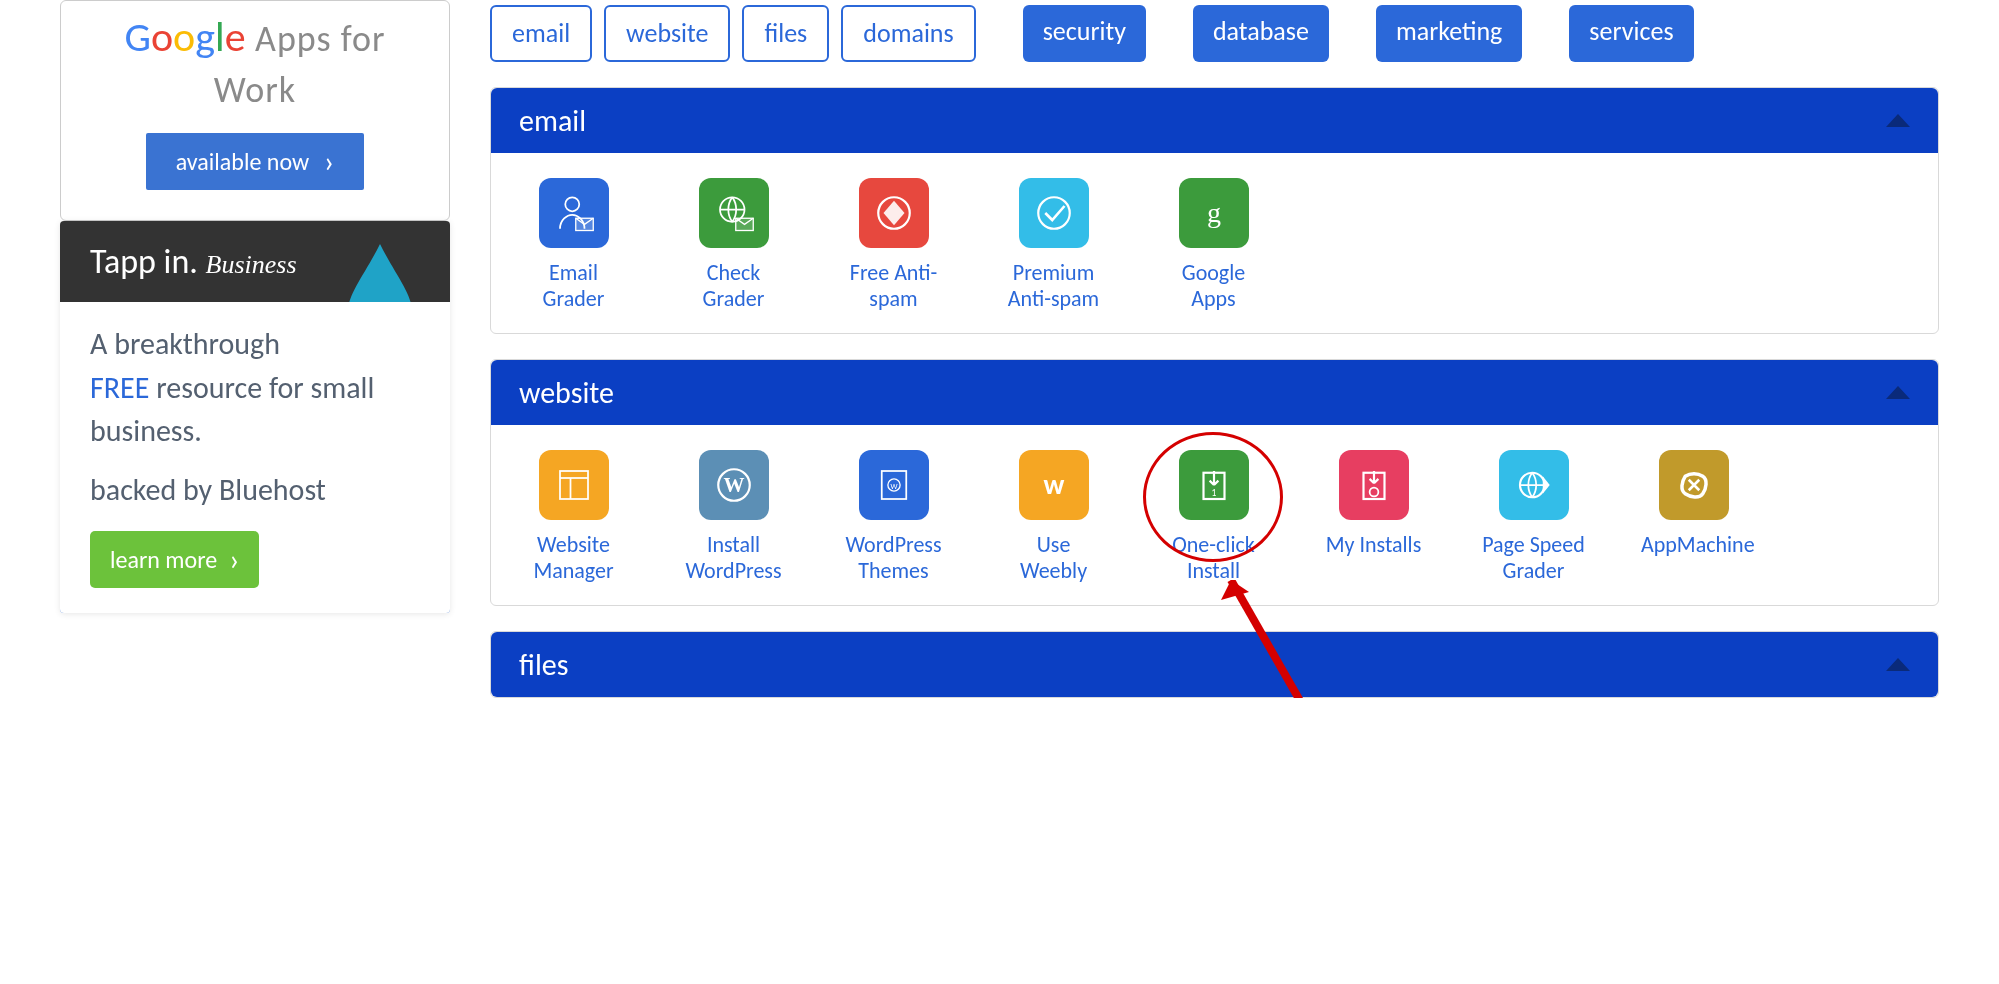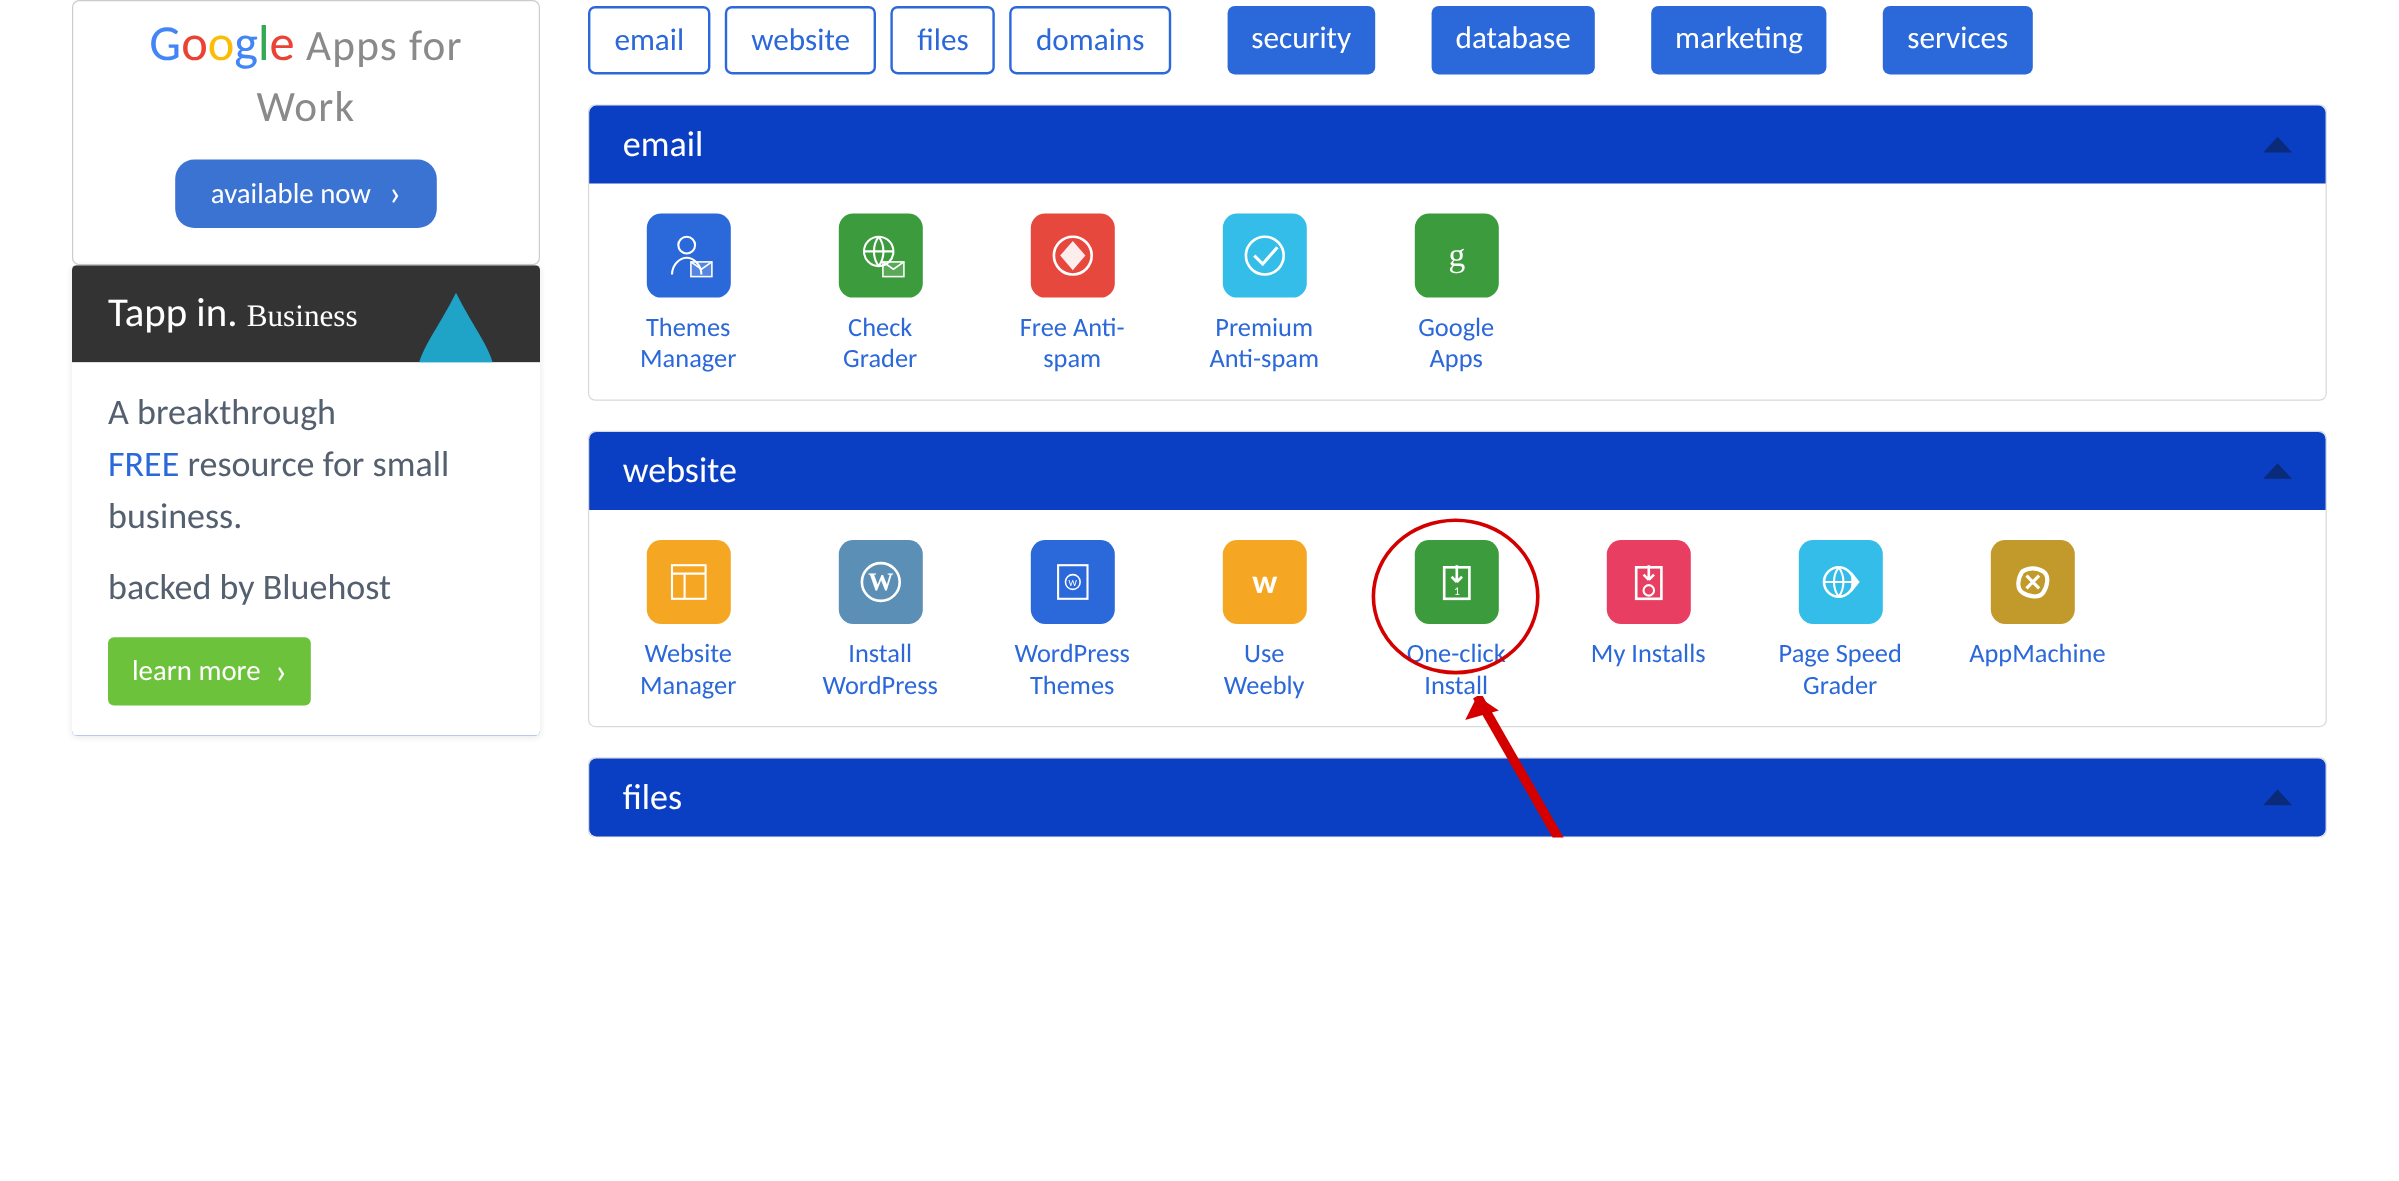--- a/index.html
+++ b/index.html
@@ -3,25 +3,25 @@
 <meta charset="utf-8">
 <style>
   * { box-sizing: border-box; margin: 0; padding: 0; }
   body { font-family: "Gill Sans", "Gill Sans MT", Calibri, sans-serif; background: #fff; color: #333; width: 1999px; }
   .wrap { display: flex; padding: 0 60px; gap: 40px; }
   .sidebar { width: 390px; flex-shrink: 0; padding-top: 0; }
   .google-box { border: 1px solid #ccc; border-radius: 6px; padding: 10px 20px 30px; text-align: center; }
   .google-logo { font-size: 42px; font-weight: 400; margin-bottom: 5px; }
   .g-blue { color: #4285F4; } .g-red { color: #EA4335; } .g-yellow { color: #FBBC05; } .g-green { color: #34A853; }
   .apps-work { color: #8a8a8a; font-size: 36px; font-weight: 300; letter-spacing: 1px; }
-  .avail-btn { display: inline-flex; align-items: center; justify-content: center; gap: 15px; background: #3a73d2; color: #fff; padding: 10px 30px; border-radius: 16px; font-size: 24px; font-weight: 300; margin-top: 15px; }
+  .avail-btn { display: inline-flex; align-items: center; justify-content: center; gap: 15px; background: #3a73d2; color: #fff; padding: 10px 30px; border-radius: 2px; font-size: 24px; font-weight: 300; margin-top: 15px; }
   .avail-btn::after { content: "›"; font-size: 30px; }
   .tapp-box { background: #fff; position: relative; border-radius: 4px; overflow: hidden; box-shadow: 0 1px 6px rgba(0,0,0,.1); }
   .tapp-header { background: #333; color: #fff; padding: 20px 30px; font-size: 34px; font-weight: 300; position: relative; }
-  .tapp-header .cursive { font-family: cursive; font-size: 26px; }
+  .tapp-header .cursive { font-family: cursive; font-style: italic; font-size: 26px; }
   .tapp-drop { position: absolute; right: 30px; top: 18px; width: 80px; height: 100px; }
   .tapp-body { padding: 20px 30px 25px; background: #fff; position: relative; z-index: 2; }
   .tapp-body p { font-size: 30px; color: #546070; font-weight: 300; line-height: 1.45; }
   .tapp-free { color: #2b68d9; font-weight: 400; }
   .tapp-backed { margin-top: 15px; font-size: 24px; color: #222; }
   .learn-btn { background: #6cc23b; color: #fff; border-radius: 5px; padding: 10px 20px; display: inline-flex; align-items: center; gap: 12px; font-size: 24px; margin-top: 20px; }
   .learn-btn::after { content: "›"; font-size: 30px; }
   .tapp-blue-corner { position: absolute; right: 0; bottom: 0; width: 430px; height: 120px; background: #3a73d2; transform: skewY(-8deg) translateY(55px); z-index: 1; }
   .main { flex: 1; padding-top: 5px; }
   .tabs { display: flex; gap: 12px; margin-bottom: 25px; }
@@ -91,21 +91,21 @@
       <div class="panel-body" id="email-apps">
           <div class="app">
             <div class="icon bg-blue">
               <svg viewBox="0 0 48 48">
                 <circle cx="22" cy="14" r="8" fill="none" stroke="#fff" stroke-width="2"></circle>
                 <path d="M8 42c0-10 8-16 14-16s14 6 14 16" fill="none" stroke="#fff" stroke-width="2"></path>
                 <rect x="26" y="30" width="20" height="14" fill="#fff" fill-opacity=".2" stroke="#fff" stroke-width="1.5"></rect>
                 <path d="M26 30l10 7 10-7" fill="none" stroke="#fff" stroke-width="1.5"></path>
               </svg>
             </div>
-            <div class="label">Themes Manager</div>
+            <div class="label">Email Grader</div>
           </div>
           <div class="app">
             <div class="icon bg-green">
               <svg viewBox="0 0 48 48">
                 <circle cx="22" cy="20" r="14" fill="none" stroke="#fff" stroke-width="2"></circle>
                 <path d="M8 20h28M22 6c6 8 6 20 0 28M22 6c-6 8-6 20 0 28" fill="none" stroke="#fff" stroke-width="2"></path>
                 <rect x="26" y="30" width="20" height="14" fill="#fff" fill-opacity=".15" stroke="#fff" stroke-width="1.5"></rect>
                 <path d="M26 30l10 7 10-7" fill="none" stroke="#fff" stroke-width="1.5"></path>
               </svg>
             </div>

